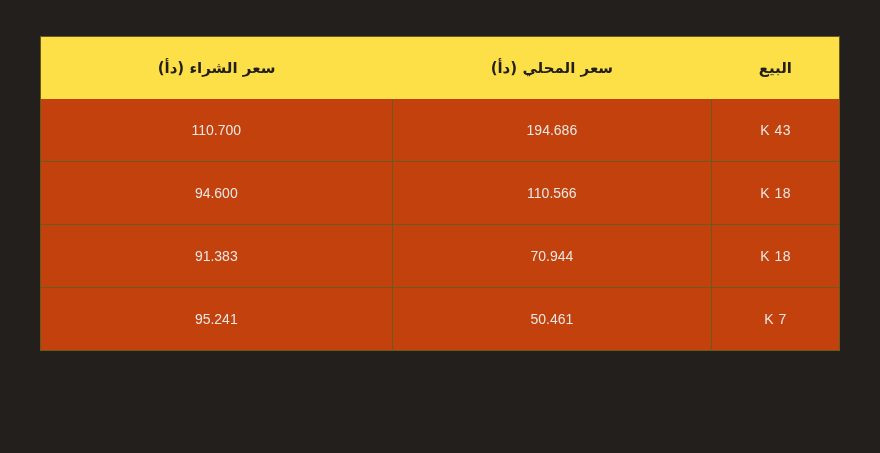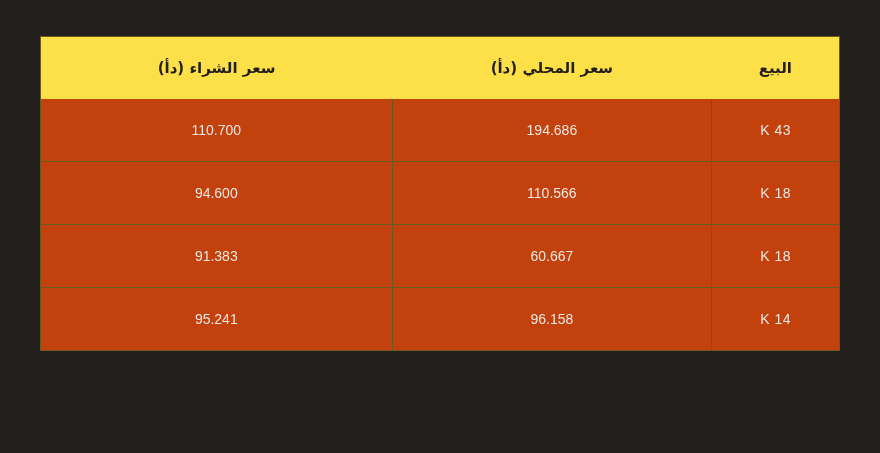--- a/index.html
+++ b/index.html
@@ -101,25 +101,25 @@
           <td>194.686</td>
           <td>110.700</td>
         </tr>
         <tr>
           <td class="karat-cell">18 K</td>
           <td>110.566</td>
           <td>94.600</td>
         </tr>
         <tr>
           <td class="karat-cell">18 K</td>
-          <td>60.667</td>
+          <td>70.944</td>
           <td>91.383</td>
         </tr>
         <tr>
-          <td class="karat-cell">14 K</td>
-          <td>96.158</td>
+          <td class="karat-cell">7 K</td>
+          <td>50.461</td>
           <td>95.241</td>
         </tr>
       </tbody>
     </table>
   </div>
 
 </div>
 
 </body></html>

